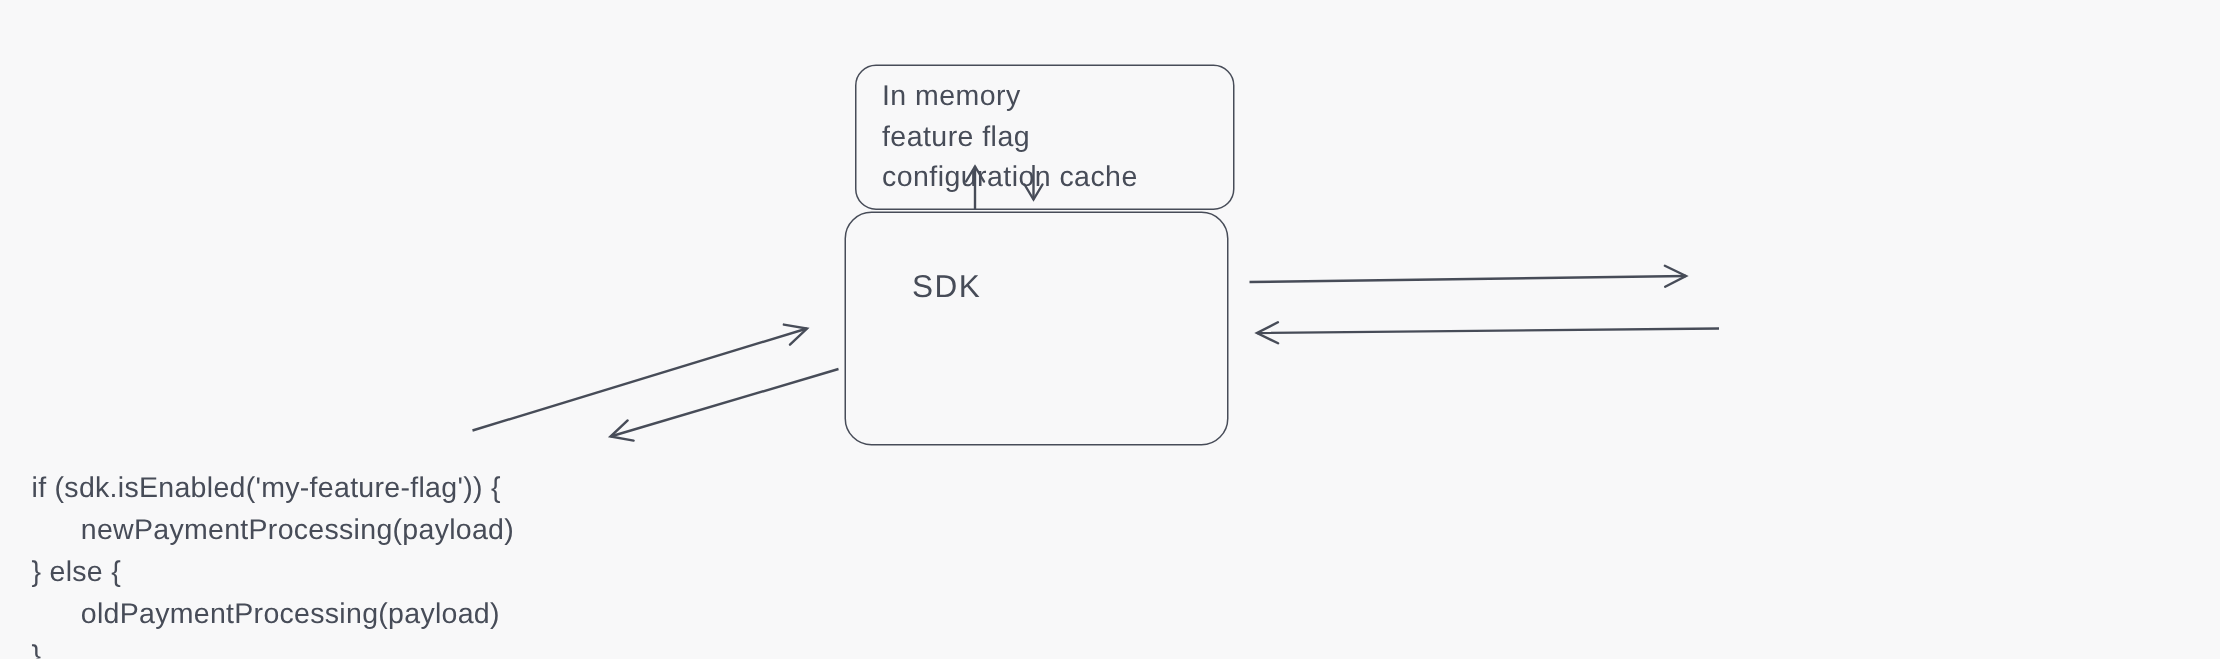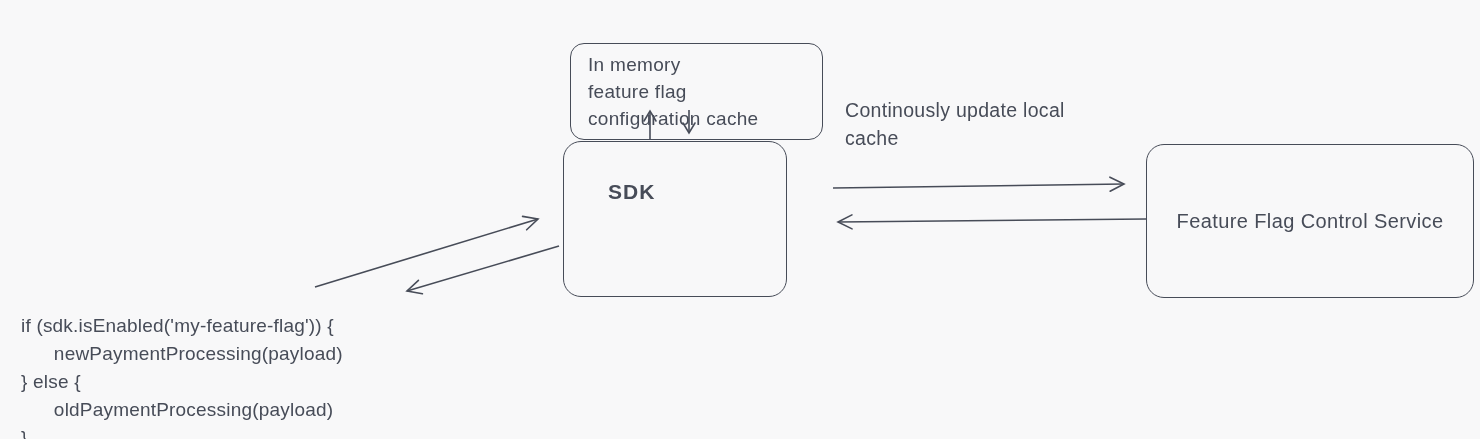--- a/index.html
+++ b/index.html
@@ -34,23 +34,22 @@
     letter-spacing: 0.3px;
   }
   .node-cache {
     left: 570px; top: 8px; width: 253px; height: 97px;
     border-radius: 14px;
     display: flex; align-items: center;
     padding-left: 17px;
     margin-top: 35px;
   }
   .node-sdk {
-    left: 563px; top: 141px; width: 224px; height: 156px;
+    left: 563px; top: 141px; width: 256px; height: 156px;
     border-radius: 18px;
-    font-weight: bold;
   }
   .sdk-label {
     position: absolute; left: 44px; top: 36px;
     font-size: 21px; letter-spacing: 1px;
   }
   .node-ffcs {
     left: 1146px; top: 144px; width: 328px; height: 154px;
     border-radius: 18px;
     display: flex; align-items: center; justify-content: center;
   }
@@ -94,26 +93,21 @@
   <div class="node node-cache">
     <span class="node-label">In memory
 feature flag
 configuration cache</span>
   </div>
 
   <div class="node node-sdk">
     <span class="node-label sdk-label">SDK</span>
   </div>
 
-  <div class="node node-ffcs">
-    <span class="node-label ffcs-label">Feature Flag Control Service</span>
-  </div>
 
-  <div class="free-label">Continously update local
-cache</div>
 
   <pre class="code-snippet">if (sdk.isEnabled('my-feature-flag')) {
       newPaymentProcessing(payload)
 } else {
       oldPaymentProcessing(payload)
 }</pre>
 
 </div>
 
 </body></html>

